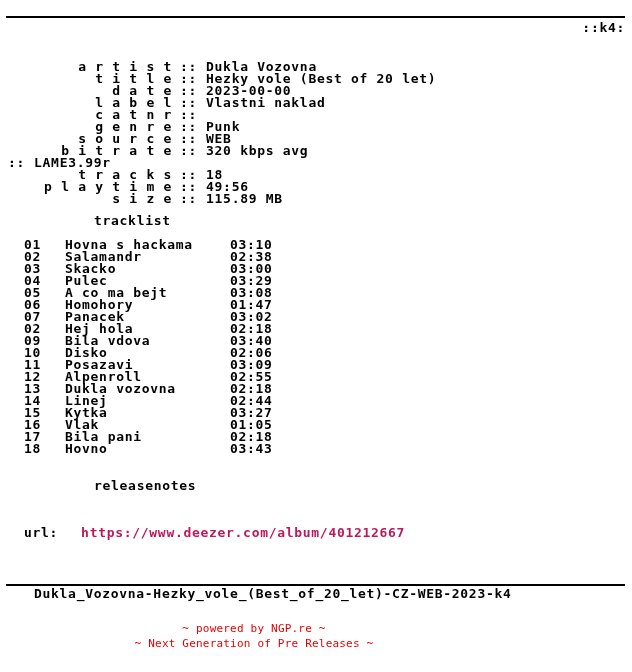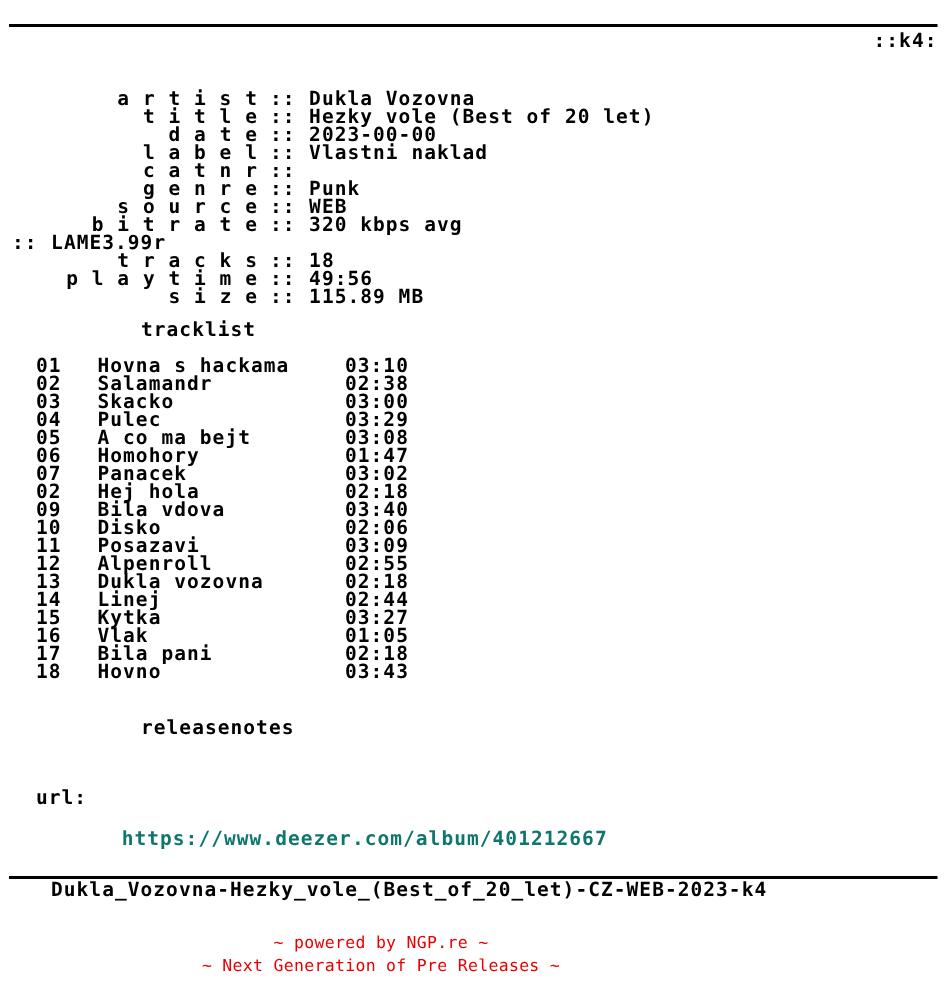--- a/index.html
+++ b/index.html
@@ -65,23 +65,22 @@
   .track-time { white-space: pre; }
   .url-row {
     position: absolute;
     top: 527px;
     left: 24px;
     display: flex;
   }
   .url-label { margin-right: 23px; white-space: pre; }
   .url-value {
     white-space: pre;
-    color: #0f766e;
+    color: #be185d;
     text-decoration: none;
-    margin-top: 27px;
   }
   .dirname {
     position: absolute;
     top: 588px;
     left: 6px;
     white-space: pre;
     margin-left: 28px;
   }
   .footer {
     position: absolute;

